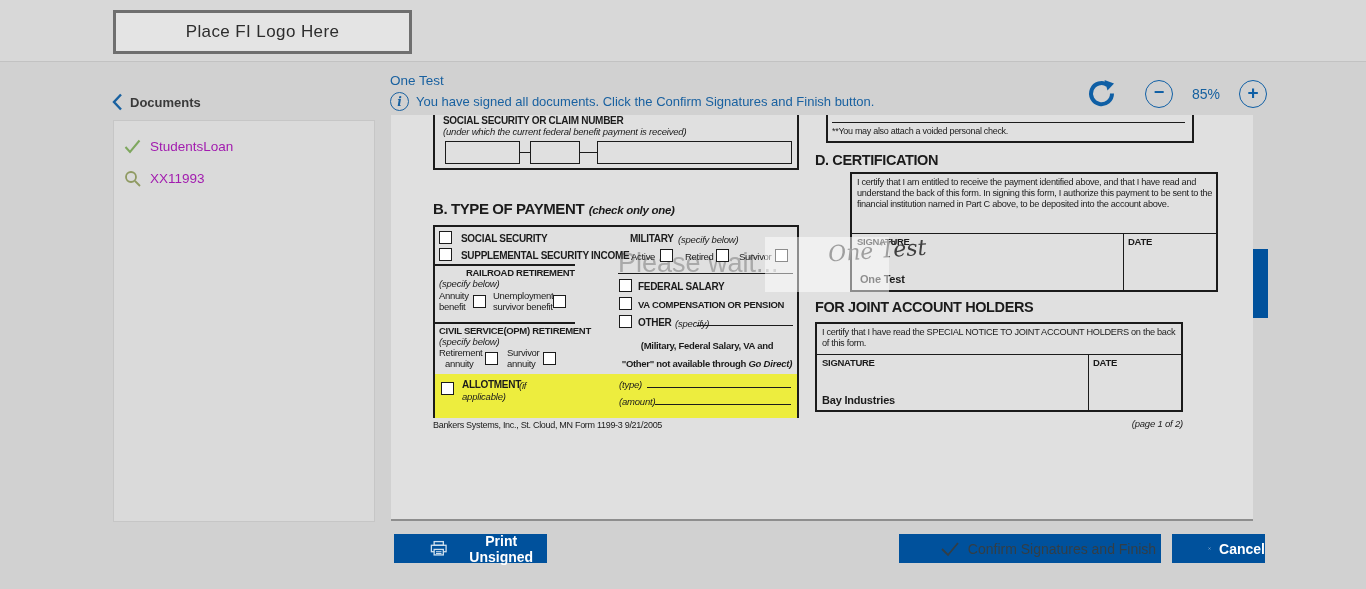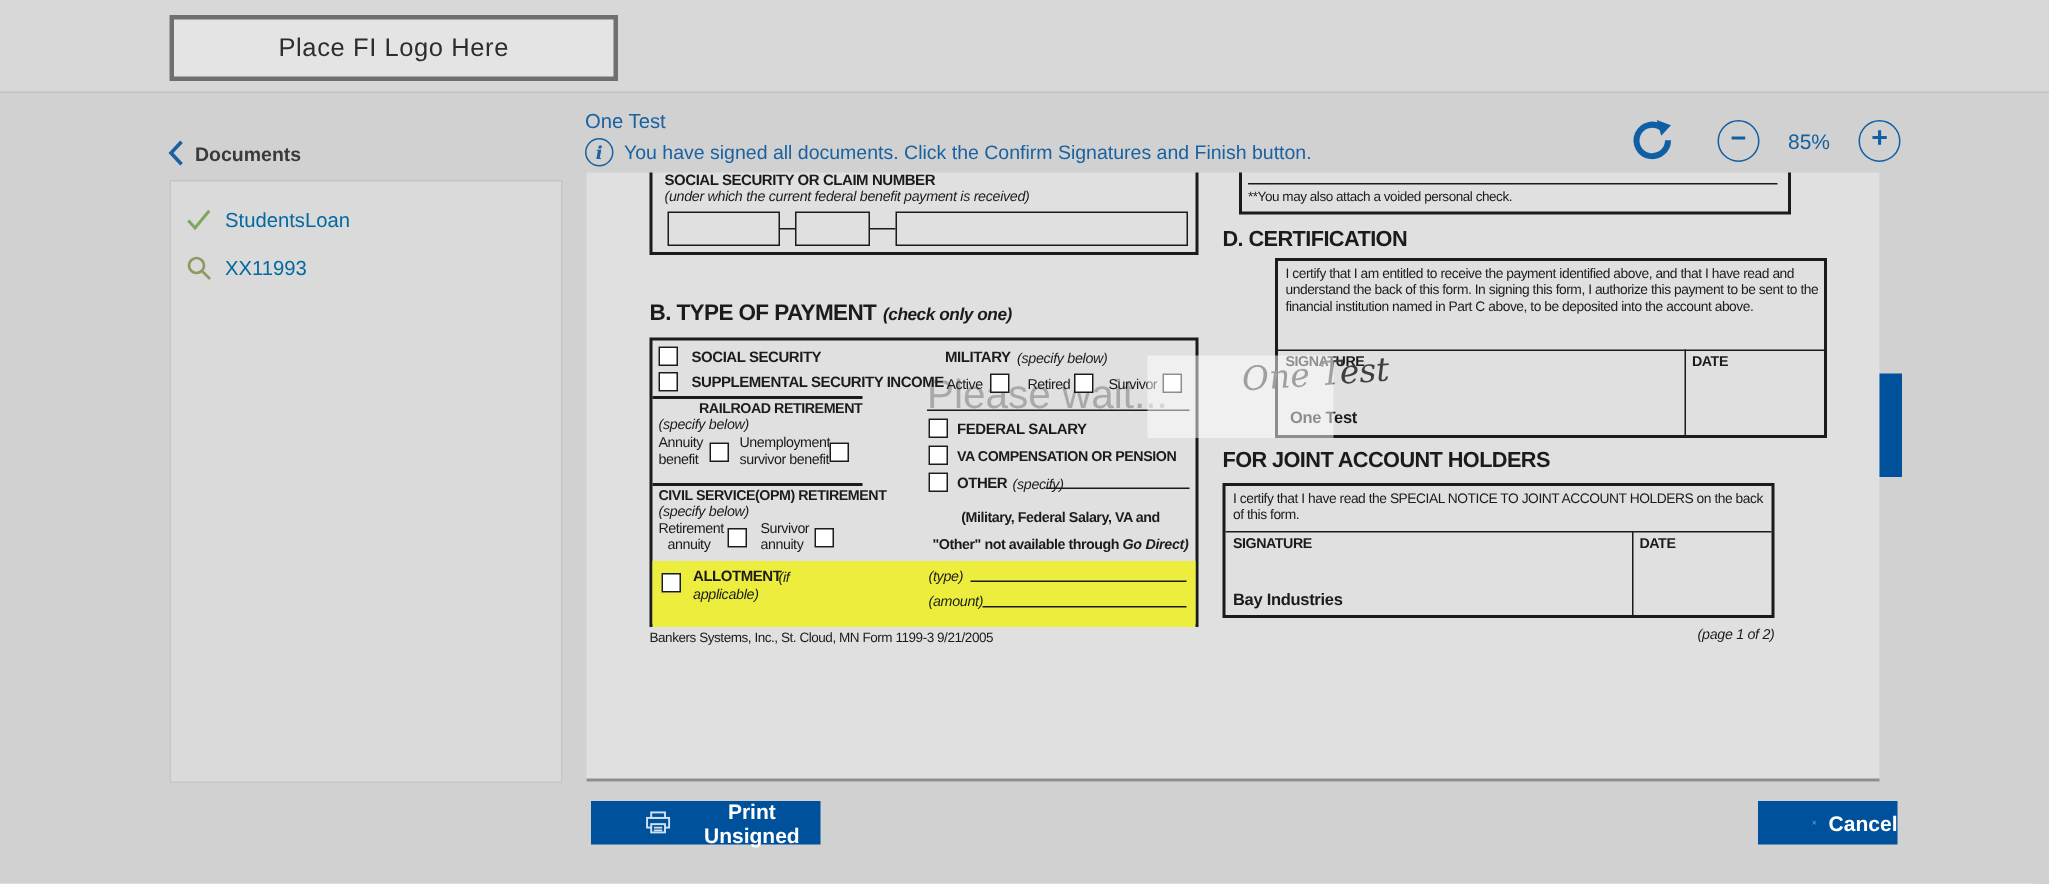--- a/index.html
+++ b/index.html
@@ -9,21 +9,21 @@
   
   .topbar { position:absolute; left:0; top:0; width:1366px; height:62px; background:#d8d8d8; border-bottom:1px solid #c2c2c2; }
   .logo-box { position:absolute; left:113px; top:10px; width:299px; height:44px; background:#e4e4e4; border:3px solid #6f6f6f;
               display:flex; align-items:center; justify-content:center; font-size:17px; color:#2d2d2d; letter-spacing:.4px; }
 
   
   .side-head { position:absolute; left:112px; top:93px; display:flex; align-items:center; gap:7px; }
   .side-head .lbl { font-weight:bold; font-size:13px; color:#3a3a3a; }
   .side-panel { position:absolute; left:113px; top:120px; width:262px; height:402px; background:#dadada; border:1px solid #c6c6c6; }
   .side-item { position:absolute; left:10px; display:flex; align-items:center; gap:9px; height:20px; cursor:pointer; }
-  .side-item .lbl { font-size:13.5px; color:#0369a1; }
+  .side-item .lbl { font-size:13.5px; color:#a21caf; }
 
   
   .signer { position:absolute; left:390px; top:73px; font-size:13.5px; color:#1961a0; }
   .info-row { position:absolute; left:390px; top:92px; display:flex; align-items:center; gap:7px; }
   .info-icon { width:19px; height:19px; border:1.5px solid #1961a0; border-radius:50%; color:#1961a0;
                display:flex; align-items:center; justify-content:center; }
   .info-icon::before { content:"i"; font-family:"DejaVu Serif",serif; font-style:italic; font-weight:bold; font-size:12px; }
   .info-msg { font-size:13px; color:#1961a0; }
   .zoom-wrap { position:absolute; left:1086px; top:78px; display:flex; align-items:center; }
   .circle-btn { width:28px; height:28px; border:1.6px solid #0f5fa5; border-radius:50%; color:#0f5fa5;
@@ -243,20 +243,26 @@
       <rect x="4.5" y="1" width="10" height="4" fill="none" stroke="#cfe0ee" stroke-width="1.4"></rect>
       <rect x="1.5" y="5" width="16" height="7" fill="none" stroke="#cfe0ee" stroke-width="1.4"></rect>
       <rect x="4.5" y="9.5" width="10" height="6" fill="#00519c" stroke="#cfe0ee" stroke-width="1.4"></rect>
       <line x1="6.5" y1="12" x2="12.5" y2="12" stroke="#cfe0ee" stroke-width="1.2"></line>
       <line x1="6.5" y1="14" x2="12.5" y2="14" stroke="#cfe0ee" stroke-width="1.2"></line>
     </svg>
     <span class="t">Print Unsigned</span>
   </button>
 
 
+  <button class="btn btn-confirm" style="left:899px; width:262px;">
+    <svg width="20" height="16" viewBox="0 0 20 16">
+      <polyline points="2,8 8,14 18,2" fill="none" stroke="#333e45" stroke-width="1.8"></polyline>
+    </svg>
+    <span class="t">Confirm Signatures and Finish</span>
+  </button>
 
   <button class="btn" style="left:1172px; width:93px;">
     <svg width="17" height="17" viewBox="0 0 17 17">
       <line x1="2" y1="2" x2="15" y2="15" stroke="#e8eef4" stroke-width="1.7"></line>
       <line x1="15" y1="2" x2="2" y2="15" stroke="#e8eef4" stroke-width="1.7"></line>
     </svg>
     <span class="t">Cancel</span>
   </button>
 
 </div>

